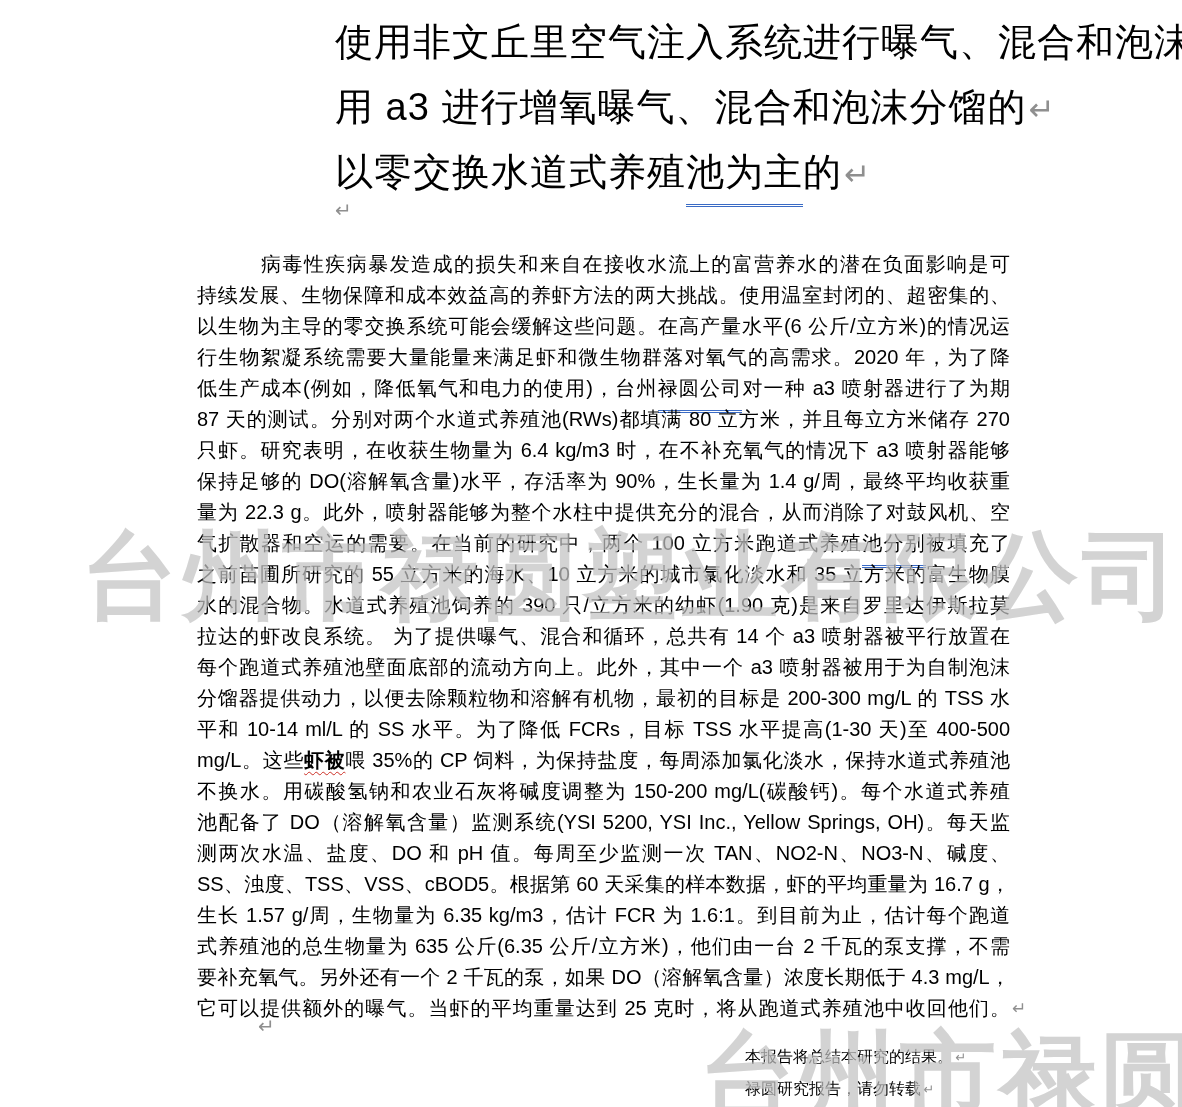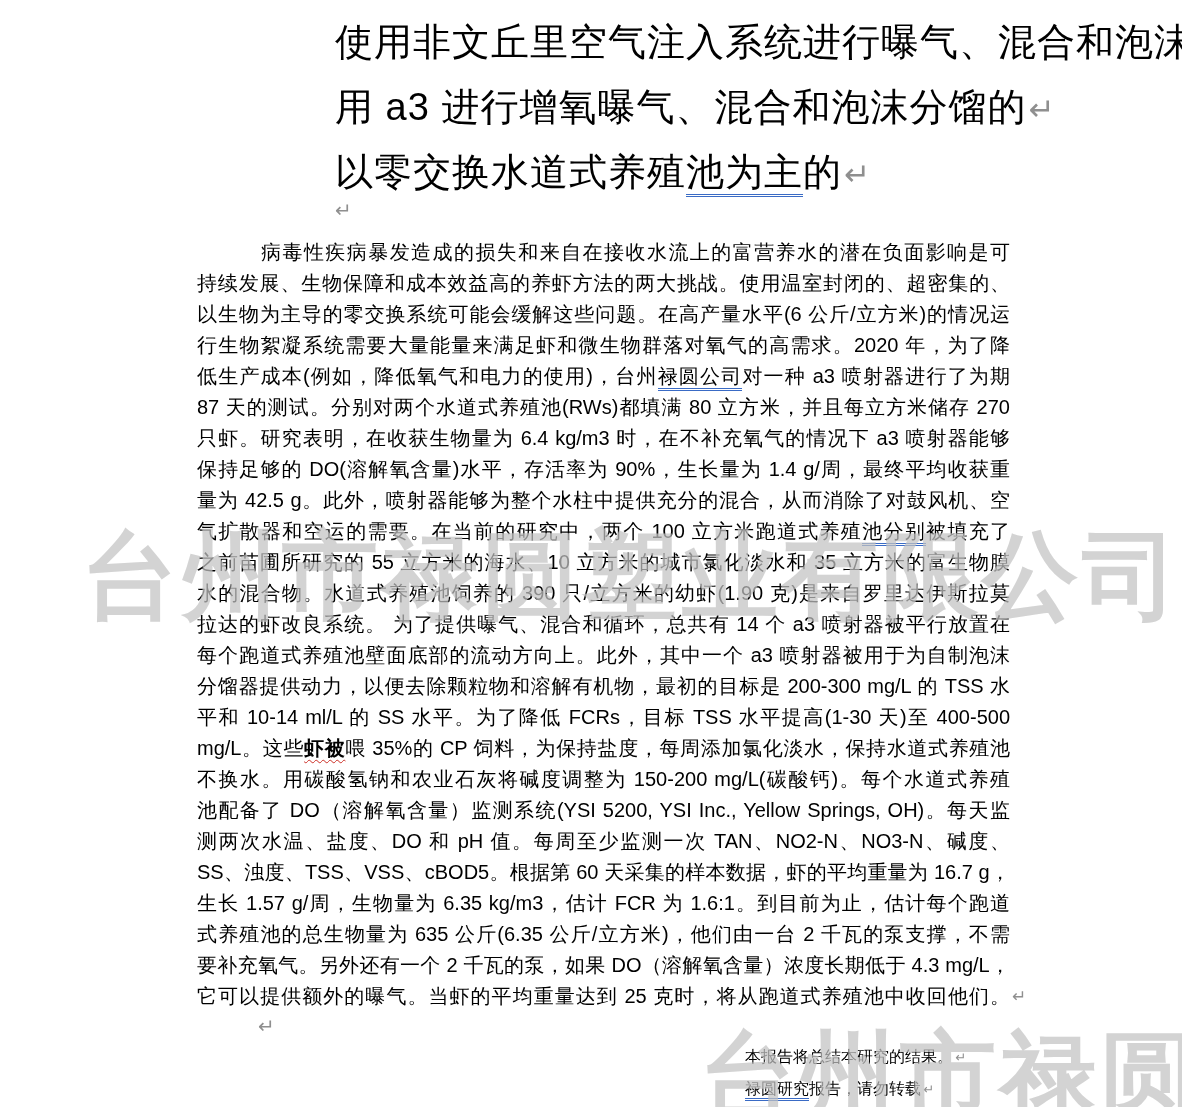--- a/index.html
+++ b/index.html
@@ -17,35 +17,35 @@
     font-size:38px;line-height:36px;margin-bottom:27px;
     white-space:nowrap;letter-spacing:1px;
   }
   
   .body-par{position:absolute;left:197px;top:237px;width:813px;}
   .body-line{
     font-size:20px;line-height:31px;height:31px;
     text-align:justify;text-align-last:justify;
     overflow:visible;position:relative;
   }
-  .body-line.indent{text-indent:64px;}
+  .body-line.indent{text-indent:64px;margin-top:12px;}
   
   .footer{position:absolute;left:745px;top:1041px;}
   .footer-line{font-size:16px;line-height:31px;white-space:nowrap;}
   
   .pmark{
     color:#8f8f8f;font-size:0.82em;
     font-family:"DejaVu Sans",sans-serif;
     padding-left:2px;vertical-align:baseline;
   }
   .pmark-end{position:absolute;left:100%;bottom:0;font-size:17px;}
   .pmark-abs{position:absolute;color:#8f8f8f;font-size:20px;font-family:"DejaVu Sans",sans-serif;}
   .pm-a{left:335px;top:198px;}
   .pm-b{left:258px;top:1014px;}
-  .u-blue{border-bottom:3px double #3a6bc5;padding-bottom:1px;}
+  .u-blue{border-bottom:3px double #3a6bc5;padding-bottom:11px;}
   .u-red{
     text-decoration:underline wavy #cc2f26;
     text-decoration-thickness:1px;
     text-underline-offset:4px;
     font-weight:bold;
   }
   
   .watermark{
     position:absolute;z-index:5;pointer-events:none;
     font-size:96px;letter-spacing:4px;white-space:nowrap;
@@ -70,21 +70,21 @@
 
   <div class="body-par" id="body">
       <div class="body-line indent"><span class="">病毒性疾病暴发造成的损失和来自在接收水流上的富营养水的潜在负面影响是可</span></div>
       <div class="body-line"><span class="">持续发展、生物保障和成本效益高的养虾方法的两大挑战。使用温室封闭的、超密集的、</span></div>
       <div class="body-line"><span class="">以生物为主导的零交换系统可能会缓解这些问题。在高产量水平(6 公斤/立方米)的情况运</span></div>
       <div class="body-line"><span class="">行生物絮凝系统需要大量能量来满足虾和微生物群落对氧气的高需求。2020 年，为了降</span></div>
       <div class="body-line"><span class="">低生产成本(例如，降低氧气和电力的使用)，台州</span><span class="u-blue">禄圆公司</span><span class="">对一种 a3 喷射器进行了为期</span></div>
       <div class="body-line"><span class="">87 天的测试。分别对两个水道式养殖池(RWs)都填满 80 立方米，并且每立方米储存 270</span></div>
       <div class="body-line"><span class="">只虾。研究表明，在收获生物量为 6.4 kg/m3 时，在不补充氧气的情况下 a3 喷射器能够</span></div>
       <div class="body-line"><span class="">保持足够的 DO(溶解氧含量)水平，存活率为 90%，生长量为 1.4 g/周，最终平均收获重</span></div>
-      <div class="body-line"><span class="">量为 42.5 g。此外，喷射器能够为整个水柱中提供充分的混合，从而消除了对鼓风机、空</span></div>
+      <div class="body-line"><span class="">量为 22.3 g。此外，喷射器能够为整个水柱中提供充分的混合，从而消除了对鼓风机、空</span></div>
       <div class="body-line"><span class="">气扩散器和空运的需要。在当前的研究中，两个 100 立方米跑道式养殖</span><span class="u-blue">池分别</span><span class="">被填充了</span></div>
       <div class="body-line"><span class="">之前苗圃所研究的 55 立方米的海水、10 立方米的城市氯化淡水和 35 立方米的富生物膜</span></div>
       <div class="body-line"><span class="">水的混合物。水道式养殖池饲养的 390 只/立方米的幼虾(1.90 克)是来自罗里达伊斯拉莫</span></div>
       <div class="body-line"><span class="">拉达的虾改良系统。 为了提供曝气、混合和循环，总共有 14 个 a3 喷射器被平行放置在</span></div>
       <div class="body-line"><span class="">每个跑道式养殖池壁面底部的流动方向上。此外，其中一个 a3 喷射器被用于为自制泡沫</span></div>
       <div class="body-line"><span class="">分馏器提供动力，以便去除颗粒物和溶解有机物，最初的目标是 200-300 mg/L 的 TSS 水</span></div>
       <div class="body-line"><span class="">平和 10-14 ml/L 的 SS 水平。为了降低 FCRs，目标 TSS 水平提高(1-30 天)至 400-500</span></div>
       <div class="body-line"><span class="">mg/L。这些</span><span class="u-red">虾被</span><span class="">喂 35%的 CP 饲料，为保持盐度，每周添加氯化淡水，保持水道式养殖池</span></div>
       <div class="body-line"><span class="">不换水。用碳酸氢钠和农业石灰将碱度调整为 150-200 mg/L(碳酸钙)。每个水道式养殖</span></div>
       <div class="body-line"><span class="">池配备了 DO（溶解氧含量）监测系统(YSI 5200, YSI Inc., Yellow Springs, OH)。每天监</span></div>

